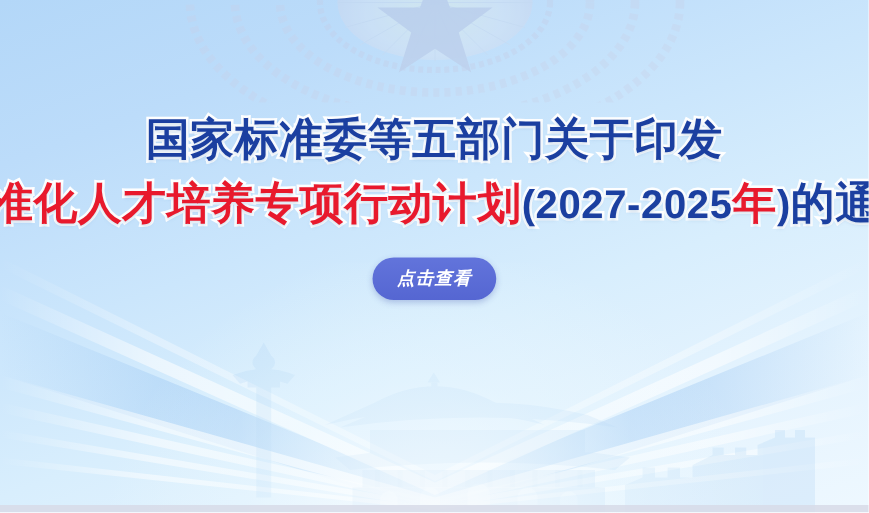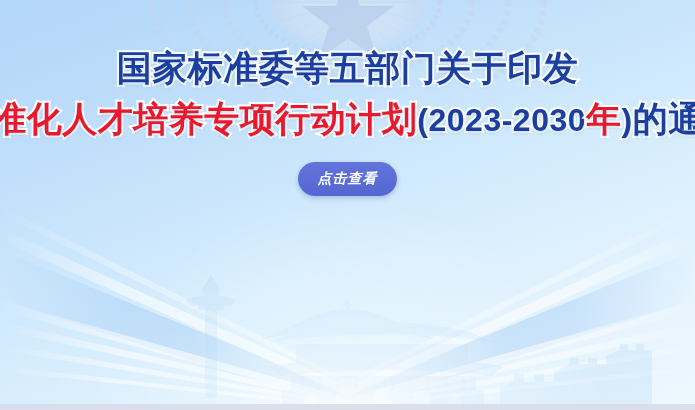--- a/index.html
+++ b/index.html
@@ -105,21 +105,21 @@
     letter-spacing: 0.5px;
     line-height: 1;
     text-align: center;
     -webkit-text-stroke: 4px #ffffff;
     paint-order: stroke fill;
     text-shadow:
        0 2px 3px rgba(120,160,200,0.35);
   }
 
   .title-line-1 {
-    margin-top: 50px;
+    margin-top: 94px;
     font-size: 35px;
     color: #1b3fa0;
   }
 
   .title-line-2 {
     margin-top: 16px;
     font-size: 35px;
     color: #1b3fa0;
   }
   .title-line-2 .red { color: #e8192c; }
@@ -314,18 +314,18 @@
 
   <div class="glow"></div>
 
   <div class="bottom-strip"></div>
 
   <div class="content">
 
     <div class="title-line title-line-1">国家标准委等五部门关于印发</div>
 
     <div class="title-line title-line-2">
-      <span class="red">标准化人才培养专项行动计划</span><span class="paren">(2023-2030</span><span class="red">年</span><span class="paren">)</span><span class="blue">的通知</span>
+      <span class="red">标准化人才培养专项行动计划</span><span class="paren">(2027-2025</span><span class="red">年</span><span class="paren">)</span><span class="blue">的通知</span>
     </div>
 
     <button class="cta-button">点击查看</button>
   </div>
 </div>
 
 </body></html>

